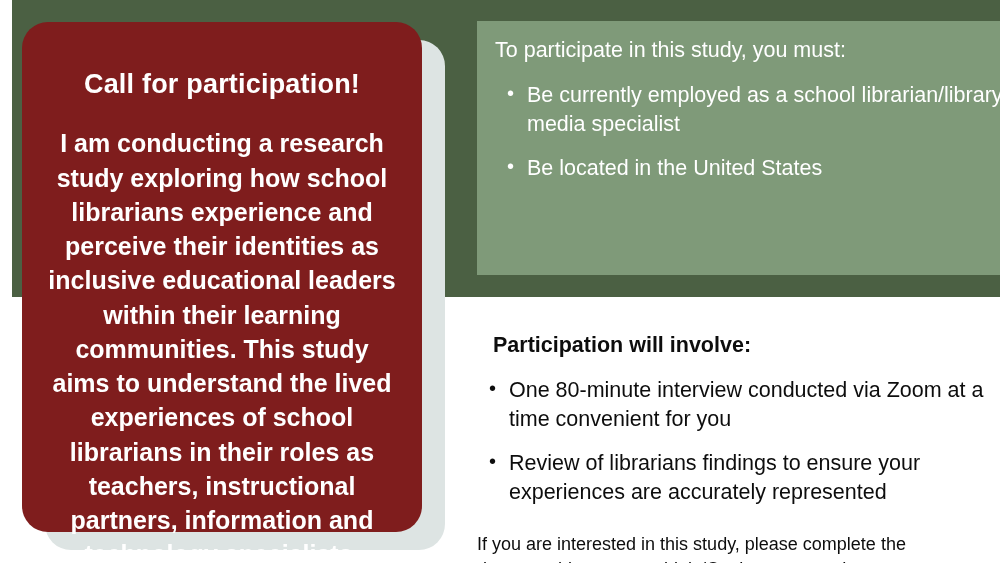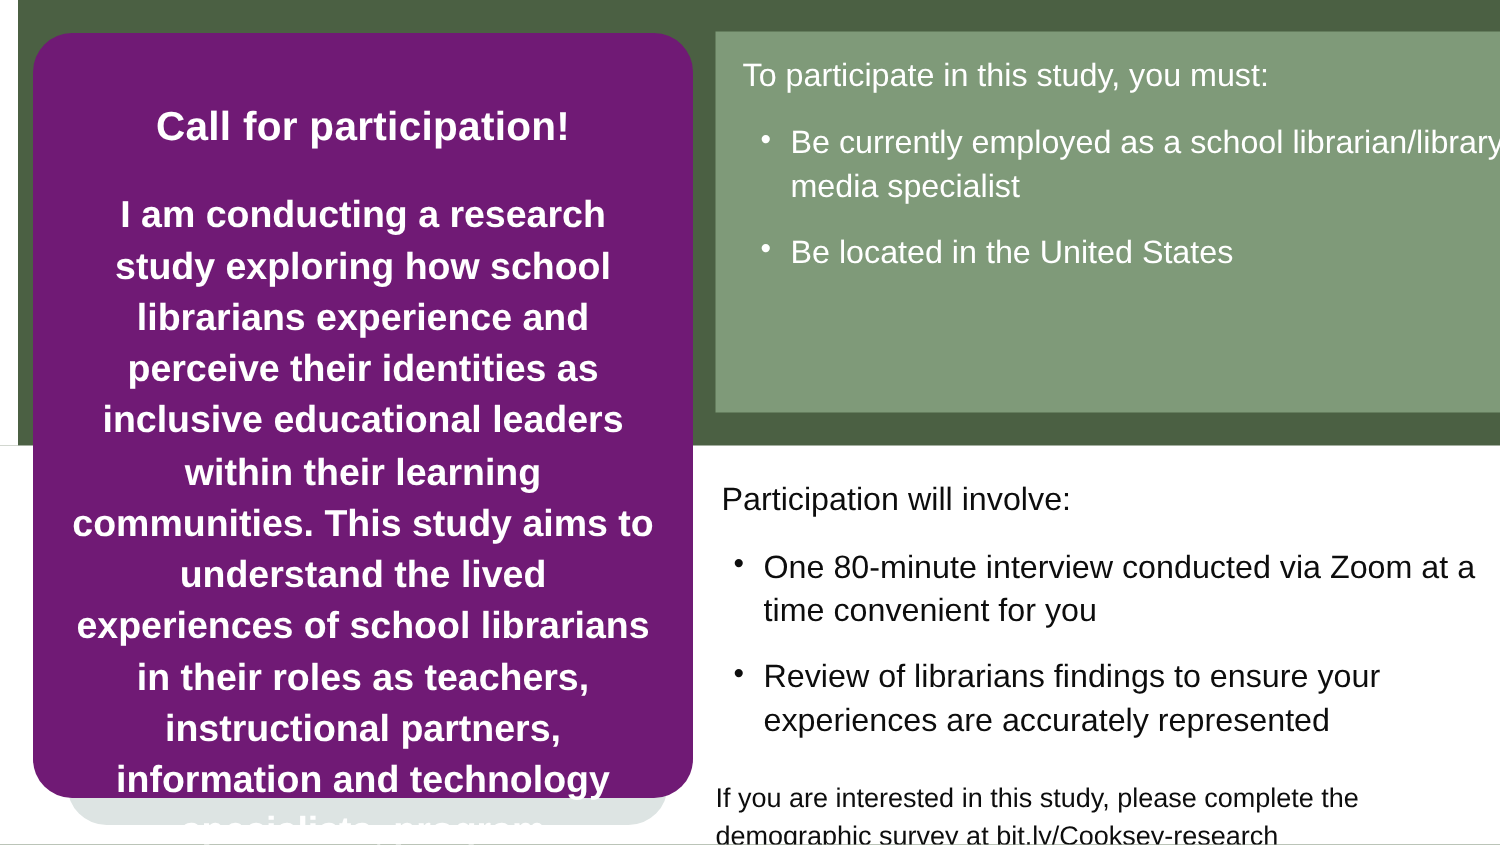--- a/index.html
+++ b/index.html
@@ -47,23 +47,23 @@
     top: 40px;
     width: 400px;
     height: 510px;
     background: #dde4e3;
     border-radius: 26px;
   }
   .blue-card {
     position: absolute;
     left: 22px;
     top: 22px;
-    width: 440px;
+    width: 400px;
     height: 510px;
-    background: #701a75;
+    background: #7f1d1d;
     border-radius: 26px;
     box-sizing: border-box;
     padding: 30px 26px 20px 26px;
     color: #ffffff;
     text-align: center;
   }
   .blue-card h1 {
     margin: 16px 0 0 0;
     font-size: 27px;
     font-weight: bold;
@@ -116,21 +116,22 @@
   .lower-right {
     position: absolute;
     left: 477px;
     top: 316px;
     width: 510px;
     color: #0d0d0d;
   }
   .lower-right .intro {
     font-size: 21.5px;
     line-height: 1.3;
-    margin: 4px;
+    margin: 16px;
+    font-weight: bold;
   }
   .lower-right ul.bullets li {
     color: #0d0d0d;
   }
   .closing {
     margin-top: 26px;
     font-size: 18px;
     line-height: 1.38;
   }
 </style>

